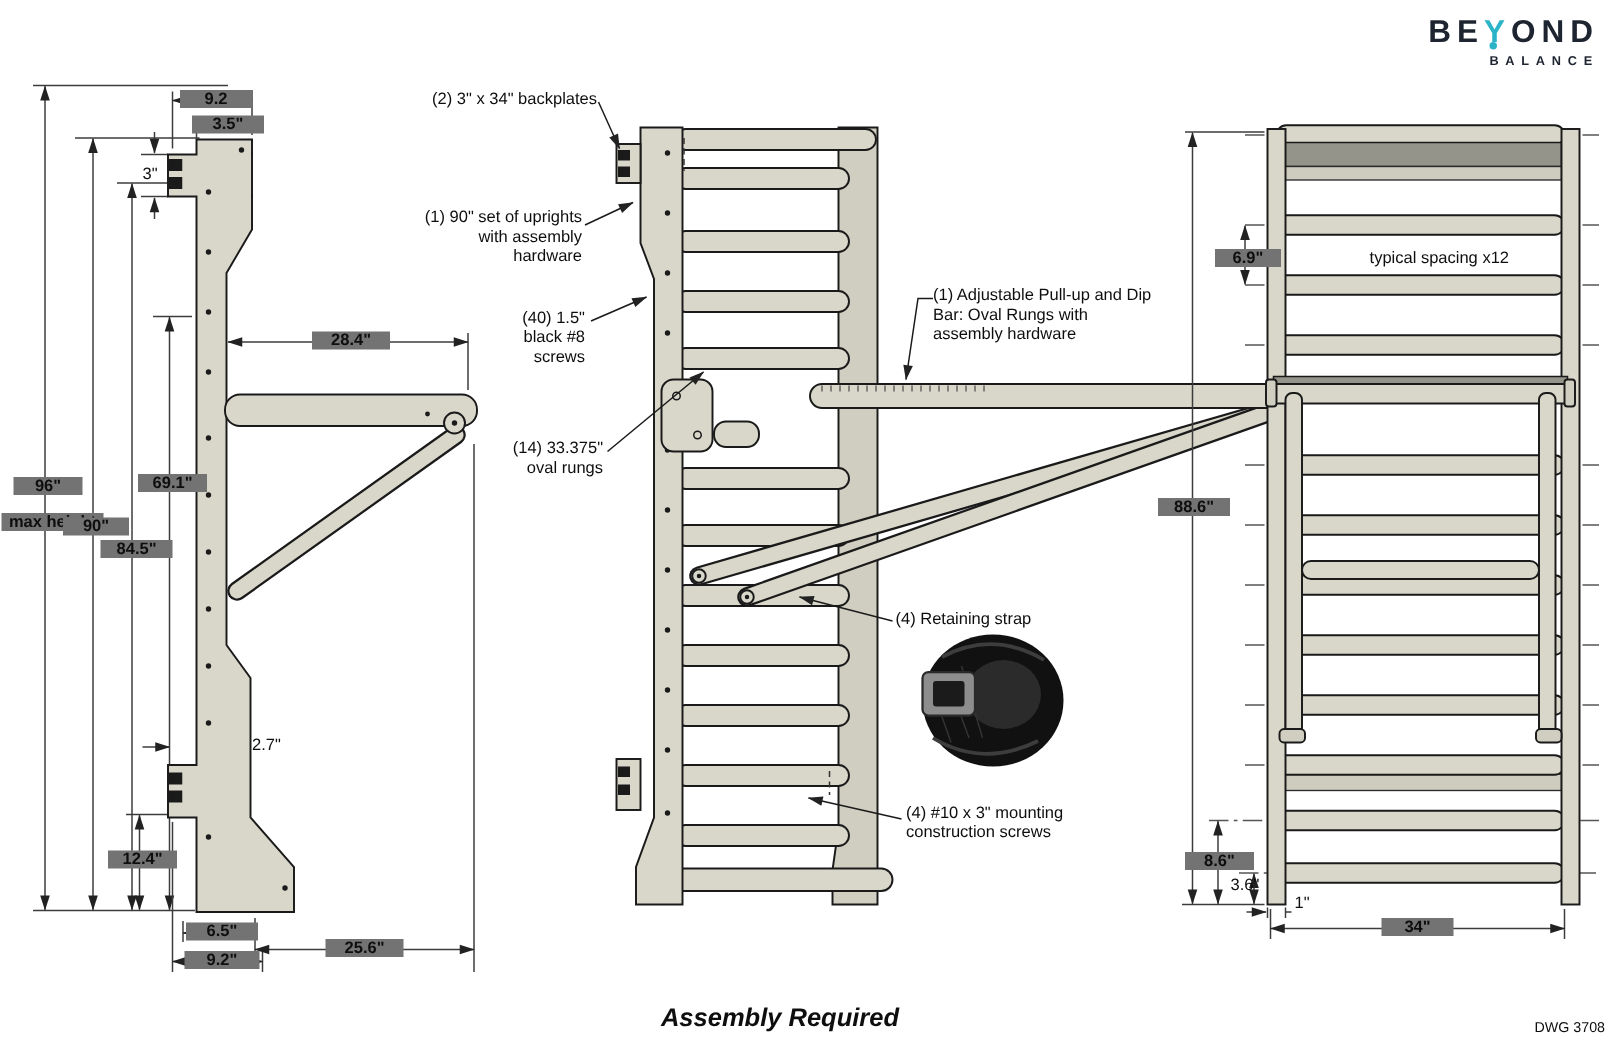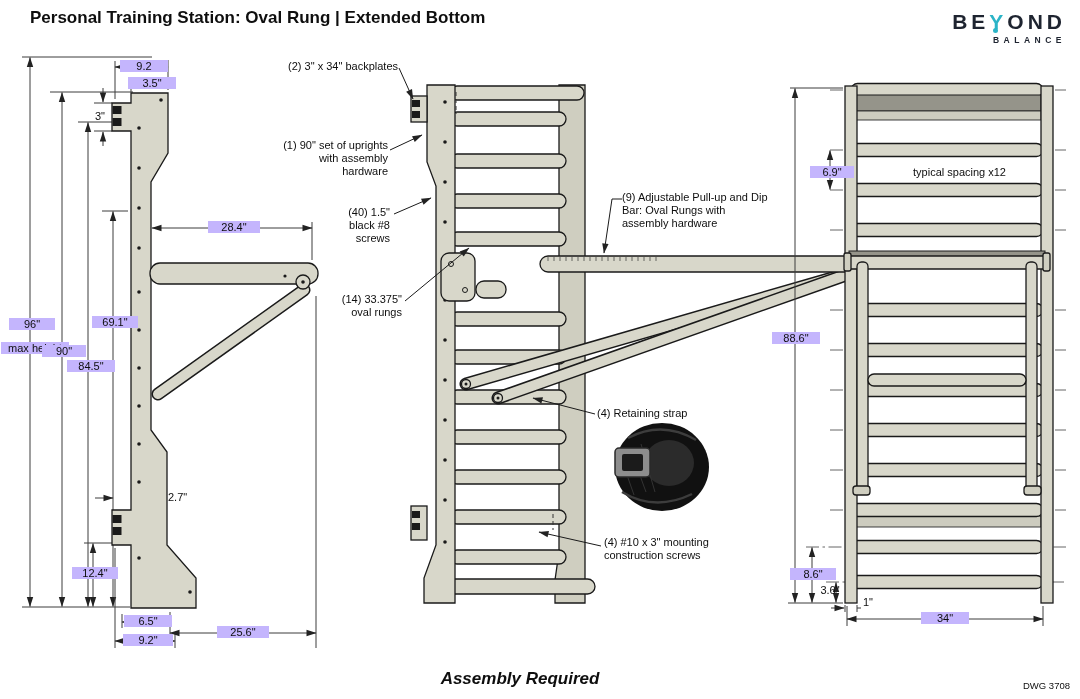--- a/index.html
+++ b/index.html
@@ -1,20 +1,20 @@
 <!DOCTYPE html>
 <html><head>
 <meta charset="utf-8">
 <style>
   html,body{margin:0;padding:0;background:#fff;}
   #page{position:relative;width:1080px;height:699px;background:#fff;overflow:hidden;
         font-family:"Liberation Sans",sans-serif;color:#0e0e0e;}
   #drawing{position:absolute;left:0;top:0;z-index:1;}
   .lbl{position:absolute;z-index:2;font-size:11px;line-height:1.12;white-space:nowrap;}
-  .bg{background:#c4b5fd;padding:0 2px;}
+  .bg{background:#737373;padding:0 2px;font-weight:bold;}
   .ctr{text-align:center;}
   .rt{text-align:right;}
   .pre{white-space:pre-line;}
   .callout{position:absolute;z-index:2;font-size:11px;line-height:1.18;}
   #title{position:absolute;left:30px;top:8px;font-size:17px;font-weight:bold;z-index:2;}
   #logo{position:absolute;right:14px;top:10px;width:150px;text-align:right;z-index:2;}
   #logo .row1{font-size:21px;font-weight:bold;letter-spacing:4px;color:#1e2430;position:relative;display:inline-block;}
   #logo .accent{color:#2bb4c7;}
   #logo .dot{position:absolute;left:41px;top:18px;width:5px;height:5px;border-radius:50%;background:#2bb4c7;}
   #logo .row2{font-size:8.5px;font-weight:bold;letter-spacing:4.5px;color:#1e2430;margin-top:1px;}
@@ -32,21 +32,20 @@
   .dash{stroke:#333;stroke-width:1;stroke-dasharray:4 3;fill:none;}
   .hole{fill:#1a1a1a;}
   .bO{stroke:#1a1a1a;stroke-width:13;stroke-linecap:round;}
   .bI{stroke:#d8d7ca;stroke-width:10;stroke-linecap:round;}
 </style>
 </head>
 <body>
 
 <div id="page">
 
-  <div id="title">Personal Training Station: Oval Rung | Extended Bottom</div>
 
   <div id="logo">
     <div class="row1"><span>BE</span><span class="accent">Y</span><span>OND</span><span class="dot"></span></div>
     <div class="row2">BALANCE</div>
   </div>
 
   <svg id="drawing" width="1080" height="699" viewBox="0 0 1080 699">
     <defs>
       <marker id="mA" viewBox="0 0 10 8" refX="9.5" refY="4" markerWidth="11" markerHeight="8" orient="auto-start-reverse">
           <path d="M0,0.8 L10,4 L0,7.2 Z" fill="#222"></path>
@@ -290,21 +289,21 @@
 
   <div class="callout rt" style="left:260px;top:60px;width:138px;">(2) 3" x 34" backplates</div>
   <div class="callout rt pre" style="left:268px;top:139px;width:120px;">(1) 90" set of uprights
 with assembly
 hardware</div>
   <div class="callout rt pre" style="left:300px;top:206px;width:90px;">(40) 1.5"
 black #8
 screws</div>
   <div class="callout rt pre" style="left:306px;top:293px;width:96px;">(14) 33.375"
 oval rungs</div>
-  <div class="callout pre" style="left:622px;top:191px;width:165px;">(9) Adjustable Pull-up and Dip
+  <div class="callout pre" style="left:622px;top:191px;width:165px;">(1) Adjustable Pull-up and Dip
 Bar: Oval Rungs with
 assembly hardware</div>
   <div class="callout" style="left:597px;top:407px;width:120px;">(4) Retaining strap</div>
   <div class="callout pre" style="left:604px;top:536px;width:145px;">(4) #10 x 3" mounting
 construction screws</div>
 
   <div class="lbl bg ctr" style="left:810px;top:166px;width:40px;">6.9"</div>
   <div class="lbl" style="left:866px;top:166px;width:140px;text-align:right;">typical spacing x12</div>
   <div class="lbl bg ctr" style="left:772px;top:332px;width:44px;">88.6"</div>
   <div class="lbl bg ctr" style="left:790px;top:568px;width:42px;">8.6"</div>

